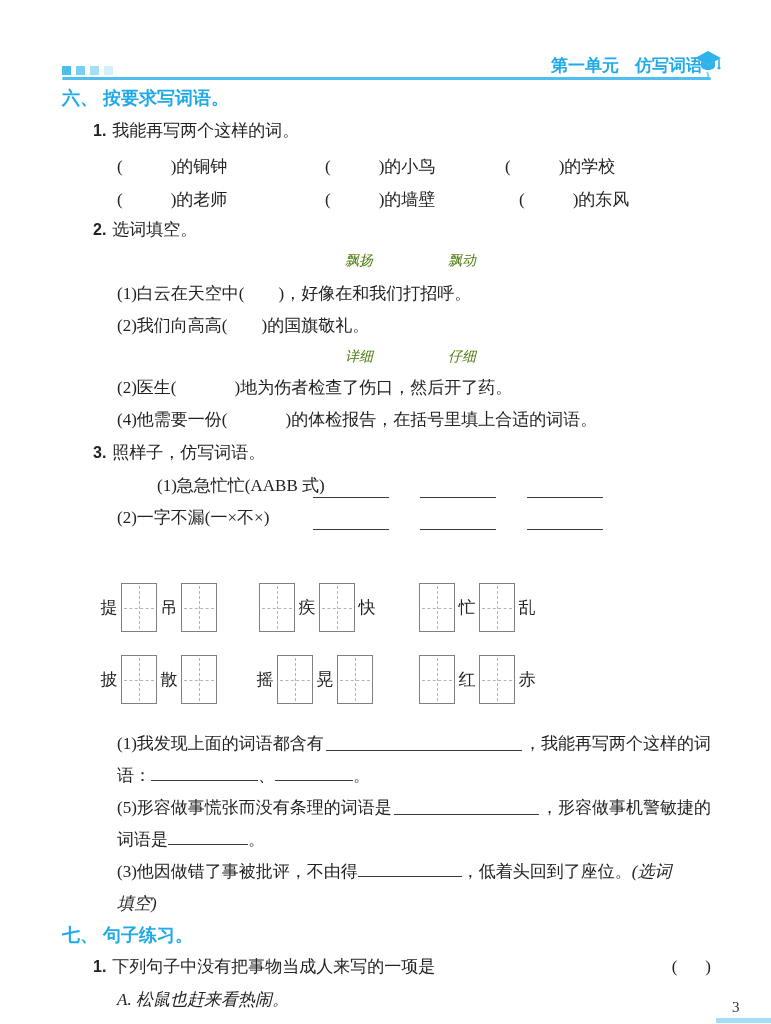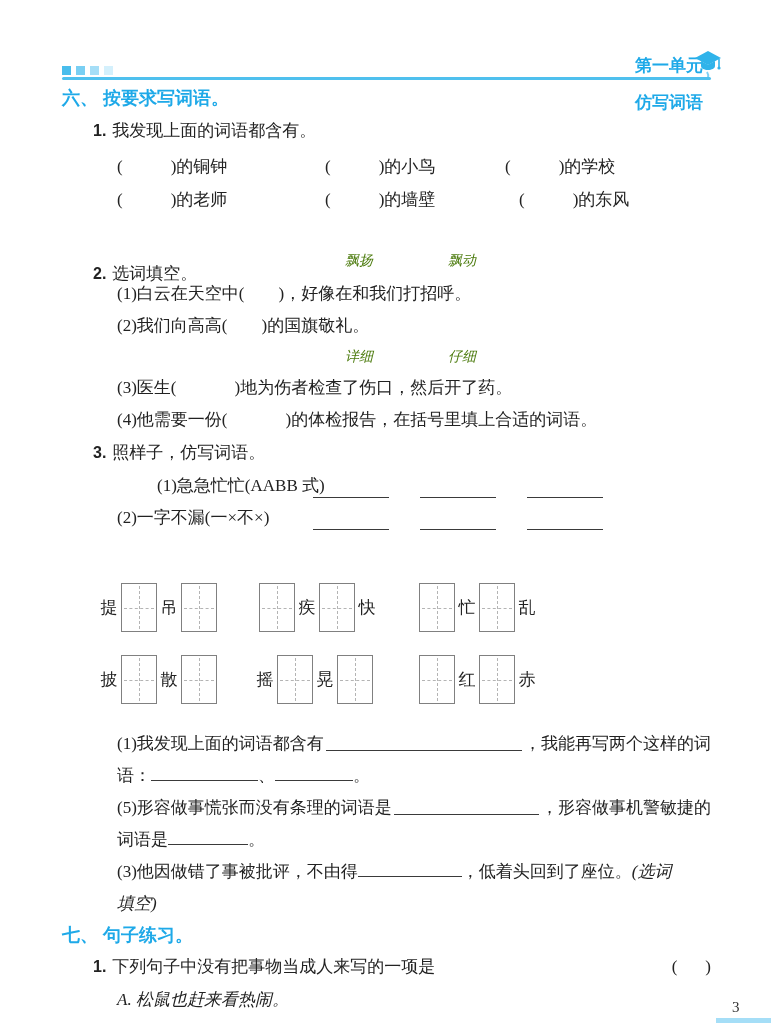--- a/index.html
+++ b/index.html
@@ -7,21 +7,21 @@
     position:relative;width:771px;height:1024px;background:#ffffff;overflow:hidden;
     font-family:"Liberation Serif","DejaVu Serif",serif;color:#222;font-size:17px;
   }
   .abs{position:absolute;line-height:21px;white-space:nowrap;}
   
   .sqs{display:flex;gap:5px;}
   .sq{width:9px;height:9px;display:inline-block;}
   .sq1{background:#49bdec}.sq2{background:#79cff3}.sq3{background:#a5def7}.sq4{background:#d4f0fc}
   .hdr-line{position:absolute;left:62px;top:77px;width:649px;height:3px;background:#4fc0ee;border-radius:2px;}
   .hdr-right{display:flex;gap:16px;align-items:baseline;
-    font-family:"Liberation Sans","DejaVu Sans",sans-serif;font-weight:bold;font-size:17px;color:#1ea9e8;flex-direction:column;}
+    font-family:"Liberation Sans","DejaVu Sans",sans-serif;font-weight:bold;font-size:17px;color:#1ea9e8;}
   
   .sechead{font-family:"Liberation Sans","DejaVu Sans",sans-serif;font-weight:bold;font-size:18px;color:#1ea9e8;}
   
   .num{font-family:"Liberation Sans","DejaVu Sans",sans-serif;font-weight:bold;font-size:16px;margin-right:6px;}
   
   .kai{font-style:italic;}
   .kblue{color:#4d7c0f;font-style:italic;font-size:14px;}
   
   .gap{display:inline-block;}
   .g48{width:48px}.g34{width:34px}.g58{width:58px}.g28{width:28px}
@@ -64,21 +64,21 @@
     <path d="M25,10 v8" stroke="#2fb3ea" stroke-width="1.6" fill="none"></path>
     <circle cx="25" cy="19" r="1.6" fill="#2fb3ea"></circle>
     <path d="M13,23 q2,3 1,6" stroke="#7fd0f3" stroke-width="2" fill="none"></path>
   </svg>
 
   <div class="hdr-line"></div>
 
   <div class="abs sechead" style="left:62px;top:88px;">六、 按要求写词语。</div>
 
   <div class="abs" style="left:93px;top:120px;">
-    <span class="num">1.</span><span>我发现上面的词语都含有。</span>
+    <span class="num">1.</span><span>我能再写两个这样的词。</span>
   </div>
 
   <div class="abs" style="left:117px;top:156px;">
     <span>(</span><span class="gap g48"></span><span>)</span><span>的铜钟</span>
   </div>
   <div class="abs" style="left:325px;top:156px;">
     <span>(</span><span class="gap g48"></span><span>)</span><span>的小鸟</span>
   </div>
   <div class="abs" style="left:505px;top:156px;">
     <span>(</span><span class="gap g48"></span><span>)</span><span>的学校</span>
@@ -87,39 +87,39 @@
   <div class="abs" style="left:117px;top:189px;">
     <span>(</span><span class="gap g48"></span><span>)</span><span>的老师</span>
   </div>
   <div class="abs" style="left:325px;top:189px;">
     <span>(</span><span class="gap g48"></span><span>)</span><span>的墙壁</span>
   </div>
   <div class="abs" style="left:519px;top:189px;">
     <span>(</span><span class="gap g48"></span><span>)</span><span>的东风</span>
   </div>
 
-  <div class="abs" style="left:93px;top:219px;margin-top:44px;">
+  <div class="abs" style="left:93px;top:219px;">
     <span class="num">2.</span><span>选词填空。</span>
   </div>
 
   <span class="abs kblue" style="left:345px;top:250px;">飘扬</span>
   <span class="abs kblue" style="left:448px;top:250px;">飘动</span>
 
   <div class="abs" style="left:117px;top:283px;">
     <span>(1)白云在天空中(</span><span class="gap g34"></span><span>)，好像在和我们打招呼。</span>
   </div>
   <div class="abs" style="left:117px;top:315px;">
     <span>(2)我们向高高(</span><span class="gap g34"></span><span>)的国旗敬礼。</span>
   </div>
 
   <span class="abs kblue" style="left:345px;top:346px;">详细</span>
   <span class="abs kblue" style="left:448px;top:346px;">仔细</span>
 
   <div class="abs" style="left:117px;top:377px;">
-    <span>(3)医生(</span><span class="gap g58"></span><span>)地为伤者检查了伤口，然后开了药。</span>
+    <span>(2)医生(</span><span class="gap g58"></span><span>)地为伤者检查了伤口，然后开了药。</span>
   </div>
   <div class="abs" style="left:117px;top:409px;">
     <span>(4)他需要一份(</span><span class="gap g58"></span><span>)的体检报告，在括号里填上合适的词语。</span>
   </div>
 
   <div class="abs" style="left:93px;top:442px;">
     <span class="num">3.</span><span>照样子，仿写词语。</span>
   </div>
   <div class="abs" style="left:117px;top:475px;margin-left:40px;">(1)急急忙忙(AABB 式)</div>
   <div class="uline" style="left:313px;top:497px;"></div>

